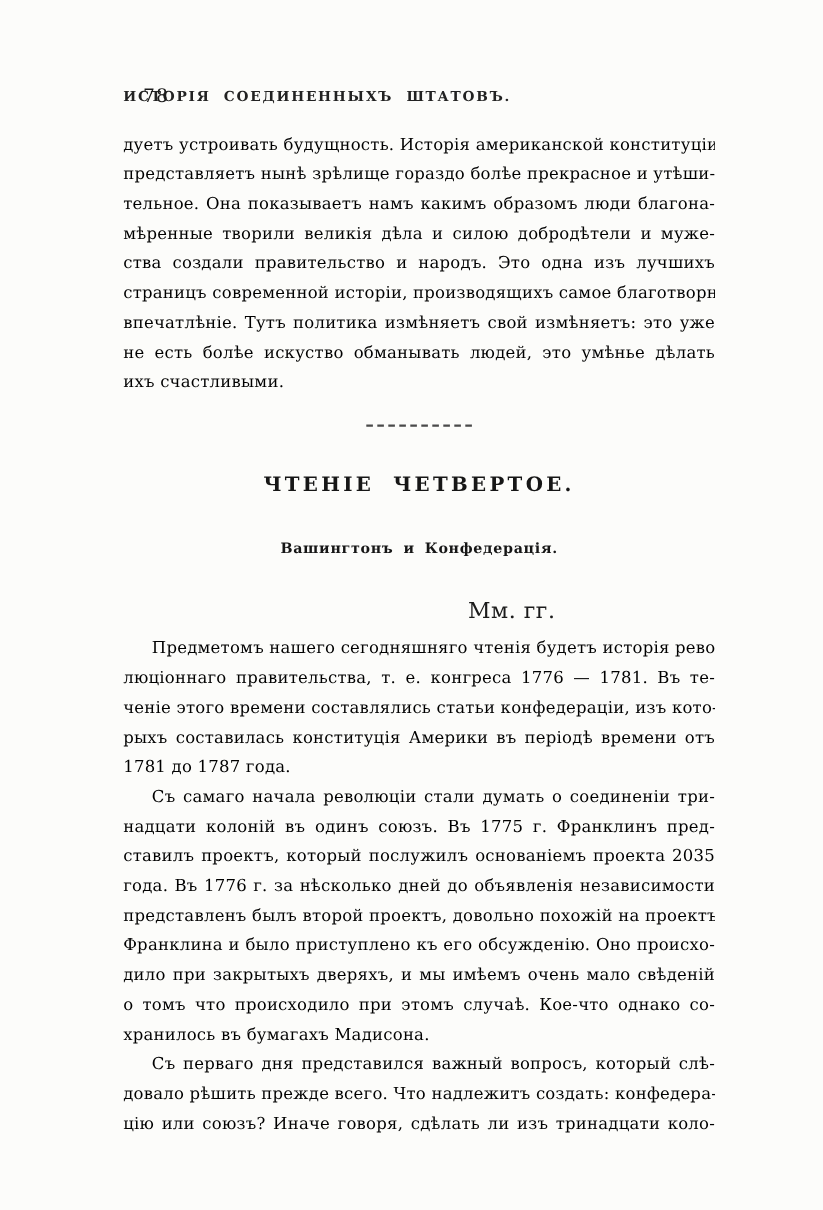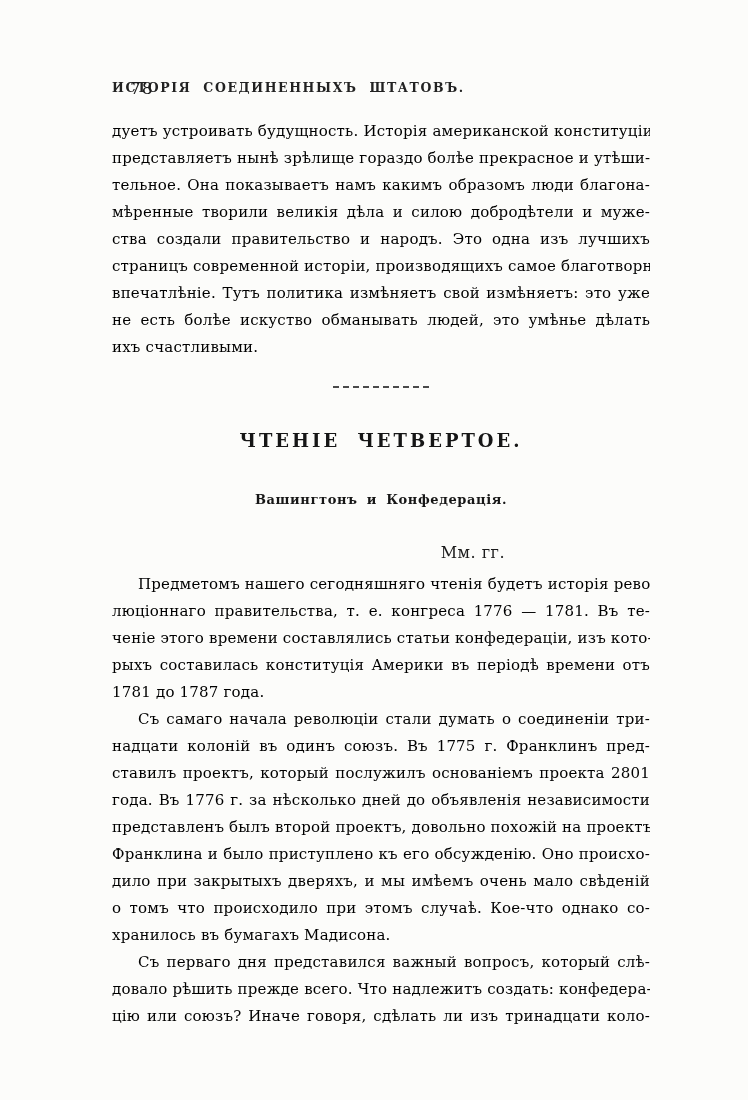--- a/index.html
+++ b/index.html
@@ -83,21 +83,21 @@
     font-size: 13px;
     font-weight: bold;
     letter-spacing: 0.6px;
     word-spacing: 4px;
     color: #161616;
   }
   .salutation {
     margin-top: 36px;
     text-align: right;
     padding-right: 145px;
-    font-size: 16px;
+    font-size: 20px;
     letter-spacing: 0.5px;
   }
   .salutation-space { height: 9px; }
 </style>
 </head>
 <body>
 
 <div class="page">
   <div class="text-block">
 
@@ -131,21 +131,21 @@
         <div class="line indent">Предметомъ нашего сегодняшняго чтенія будетъ исторія рево-</div>
         <div class="line">люціоннаго правительства, т. е. конгреса 1776 — 1781. Въ те-</div>
         <div class="line">ченіе этого времени составлялись статьи конфедераціи, изъ кото-</div>
         <div class="line">рыхъ составилась конституція Америки въ періодѣ времени отъ</div>
         <div class="line last">1781 до 1787 года.</div>
       </div>
 
     <div class="body-text" style="margin-top:0">
         <div class="line indent">Съ самаго начала революціи стали думать о соединеніи три-</div>
         <div class="line">надцати колоній въ одинъ союзъ. Въ 1775 г. Франклинъ пред-</div>
-        <div class="line">ставилъ проектъ, который послужилъ основаніемъ проекта 2801</div>
+        <div class="line">ставилъ проектъ, который послужилъ основаніемъ проекта 2035</div>
         <div class="line">года. Въ 1776 г. за нѣсколько дней до объявленія независимости</div>
         <div class="line">представленъ былъ второй проектъ, довольно похожій на проектъ</div>
         <div class="line">Франклина и было приступлено къ его обсужденію. Оно происхо-</div>
         <div class="line">дило при закрытыхъ дверяхъ, и мы имѣемъ очень мало свѣденій</div>
         <div class="line">о томъ что происходило при этомъ случаѣ. Кое-что однако со-</div>
         <div class="line last">хранилось въ бумагахъ Мадисона.</div>
       </div>
 
     <div class="body-text" style="margin-top:0">
         <div class="line indent">Съ перваго дня представился важный вопросъ, который слѣ-</div>

